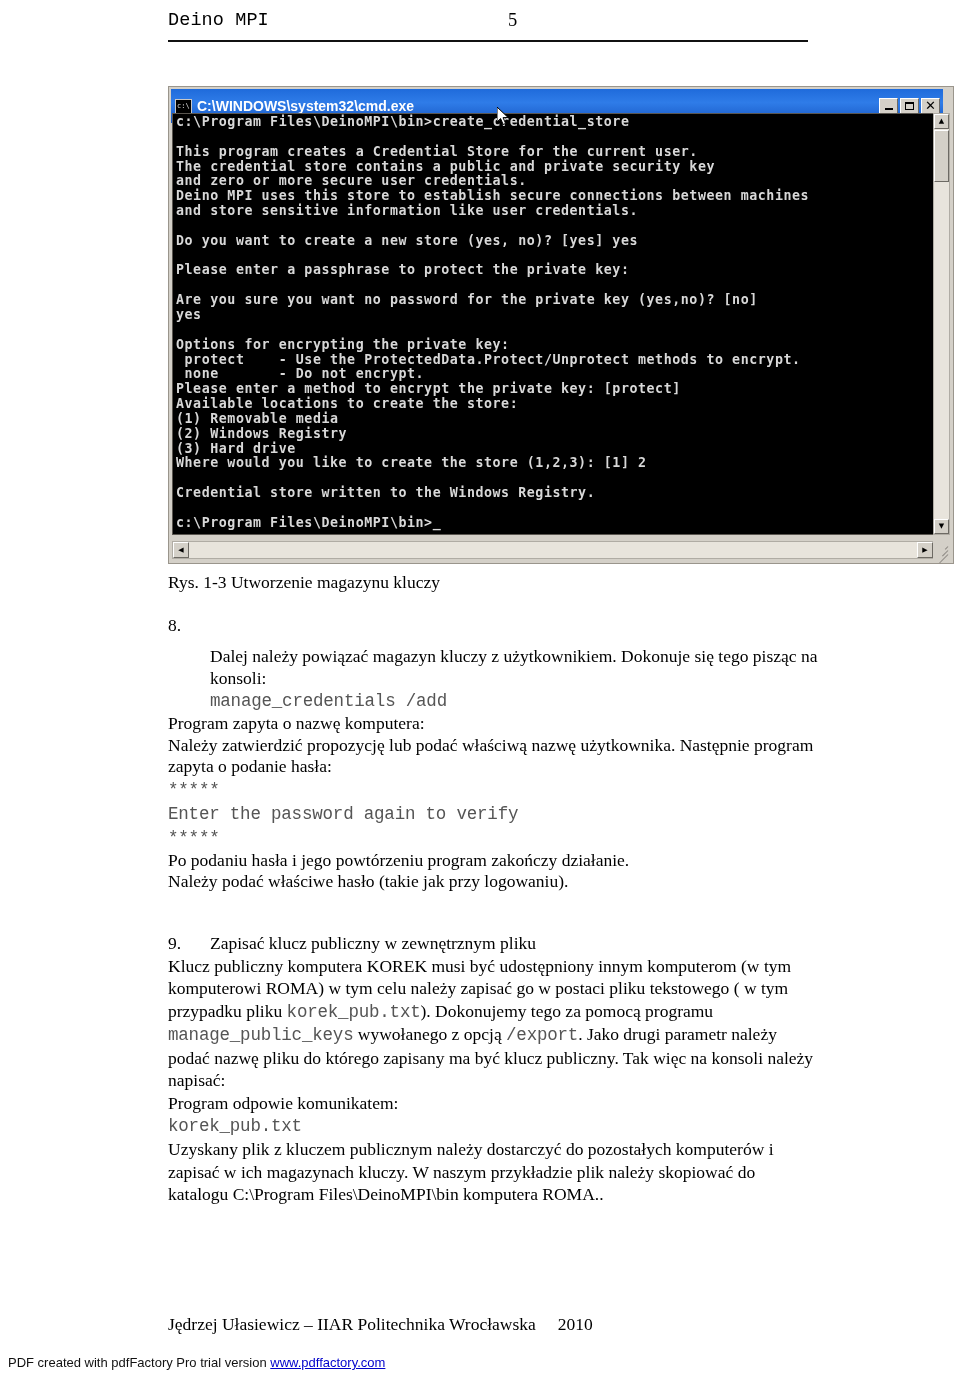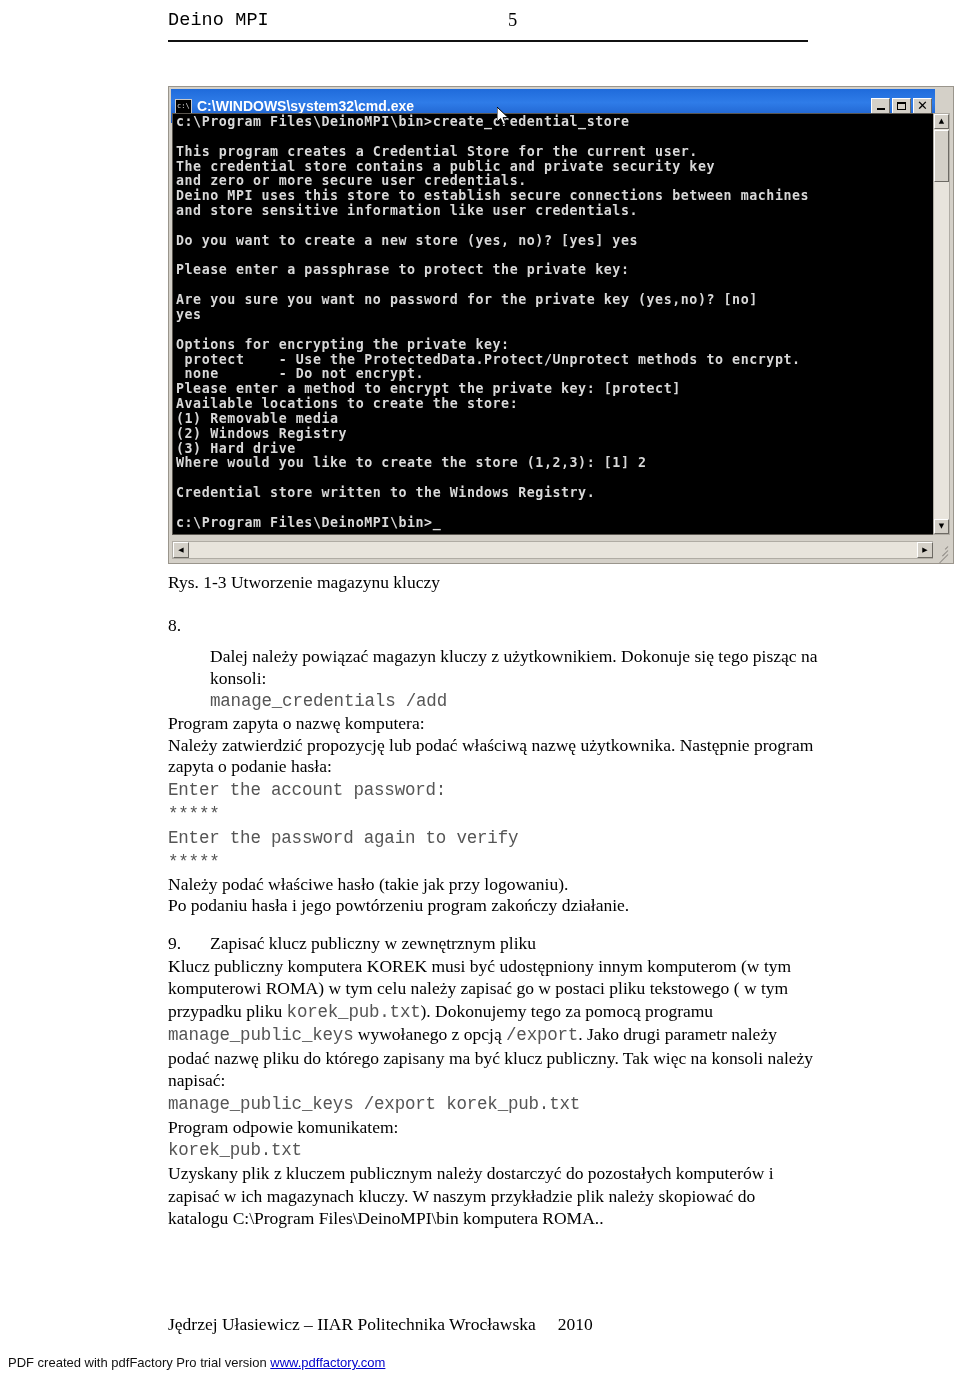--- a/index.html
+++ b/index.html
@@ -55,21 +55,21 @@
     width: 786px;
     height: 478px;
     background: #d4d0c8;
     border: 1px solid #9a958c;
     box-sizing: border-box;
   }
   .titlebar {
     position: absolute;
     left: 2px;
     top: 2px;
-    right: 18px;
+    right: 10px;
     height: 34px;
     background: linear-gradient(to bottom, #1f6bdb 0%, #2f7ce8 40%, #1858c4 100%);
     display: flex;
     align-items: center;
     padding: 0 2px;
     box-sizing: border-box;
   }
   .titlebar-icon {
     width: 17px;
     height: 15px;
@@ -429,35 +429,33 @@
 <div class="figure-caption">Rys. 1-3 Utworzenie magazynu kluczy</div>
 
 <div class="content">
   <div class="list-item">
     <div class="list-num">8.</div>
     <div class="list-body">Dalej należy powiązać  magazyn kluczy z użytkownikiem. Dokonuje się tego pisząc na konsoli:</div>
   </div>
   <div class="code-line indented">manage_credentials /add</div>
   <div class="para">Program zapyta o nazwę komputera:</div>
   <div class="para">Należy zatwierdzić propozycję lub podać właściwą nazwę użytkownika.  Następnie program zapyta o podanie hasła:</div>
-  <div class="code-line">Enter the account password:</div>
   <div class="code-line">*****</div>
   <div class="code-line">Enter the password again to verify</div>
   <div class="code-line">*****</div>
+  <div class="para">Po podaniu hasła i jego powtórzeniu program zakończy działanie.</div>
   <div class="para">Należy podać właściwe hasło (takie jak przy logowaniu).</div>
-  <div class="para">Po podaniu hasła i jego powtórzeniu program zakończy działanie.</div>
 </div>
 
 <div class="block-9">
   <div class="l9-head">
     <div class="l9-num">9.</div>
     <div>Zapisać klucz publiczny w zewnętrznym pliku</div>
   </div>
   <div class="para"><span>Klucz publiczny komputera KOREK musi być udostępniony innym komputerom (w tym komputerowi ROMA) w tym celu należy zapisać go w postaci pliku tekstowego ( w tym przypadku pliku </span><span class="code">korek_pub.txt</span><span>). Dokonujemy tego za pomocą programu </span><span class="code">manage_public_keys</span><span> wywołanego z opcją </span><span class="code">/export</span><span>. Jako drugi parametr należy podać nazwę pliku do którego zapisany ma być klucz publiczny. Tak więc na konsoli należy napisać:</span></div>
-  <div class="code-line">manage_public_keys /export korek_pub.txt</div>
   <div class="para">Program odpowie komunikatem:</div>
   <div class="code-line">korek_pub.txt</div>
   <div class="para">Uzyskany plik z kluczem publicznym należy dostarczyć do pozostałych komputerów i zapisać w ich magazynach kluczy. W naszym przykładzie plik należy skopiować do katalogu C:\Program Files\DeinoMPI\bin komputera ROMA..</div>
 </div>
 
 <div class="doc-footer">
   <span>Jędrzej Ułasiewicz – IIAR Politechnika Wrocławska</span><span class="year">2010</span>
 </div>
 
 <div class="pdf-footer">

